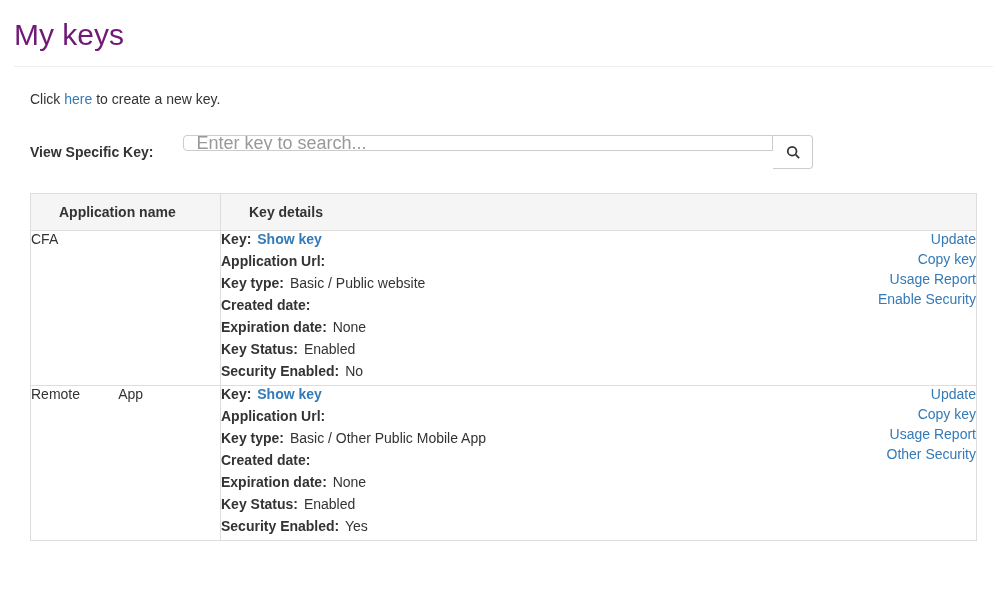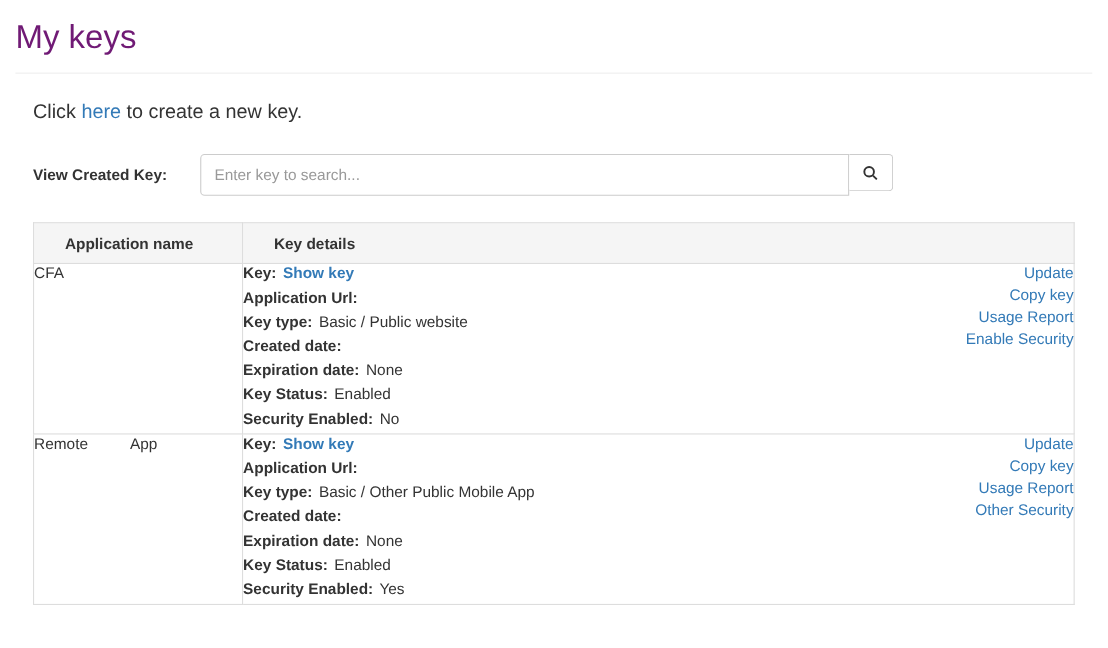--- a/index.html
+++ b/index.html
@@ -12,37 +12,37 @@
     }
     h1.page-title {
       font-size: 30px;
       font-weight: 500;
       color: #701a75;
       padding: 8px 0 14px 0;
       border-bottom: 1px solid #eee;
       margin-bottom: 24px;
     }
     .intro { padding-left: 16px; }
-    .intro p { color: #333; margin-bottom: 14px; font-size: 18px; }
+    .intro p { color: #333; margin-bottom: 14px; font-size: 14px; }
     a.link { color: #337ab7; text-decoration: none; cursor: pointer; }
     .search-row {
       display: flex;
       align-items: center;
       gap: 30px;
       padding-left: 16px;
       margin-top: 28px;
       margin-bottom: 24px;
     }
     .search-label { font-weight: 700; color: #333; }
     .input-group { display: flex; }
     .search-input {
       width: 590px;
-      height: 38px;
+      height: 16px;
       padding: 6px 12px;
-      font-size: 14px;
+      font-size: 18px;
       color: #555;
       background: #fff;
       border: 1px solid #ccc;
       border-radius: 4px 0 0 4px;
       outline: none;
     }
     .search-input::placeholder { color: #999; }
     .search-btn {
       width: 40px;
       height: 34px;
@@ -92,21 +92,21 @@
 
 <h1 class="page-title">My keys</h1>
 
 <div class="intro">
   <p>
     <span>Click </span><a class="link">here</a><span> to create a new key.</span>
   </p>
 </div>
 
 <div class="search-row">
-  <span class="search-label">View Created Key:</span>
+  <span class="search-label">View Specific Key:</span>
   <div class="input-group">
     <input type="text" class="search-input" placeholder="Enter key to search..." style="">
     <button class="search-btn">
       <svg width="14" height="14" viewBox="0 0 16 16" fill="none" stroke="currentColor" stroke-width="2">
         <circle cx="7" cy="7" r="5"></circle>
         <line x1="11" y1="11" x2="15" y2="15"></line>
       </svg>
     </button>
   </div>
 </div>

